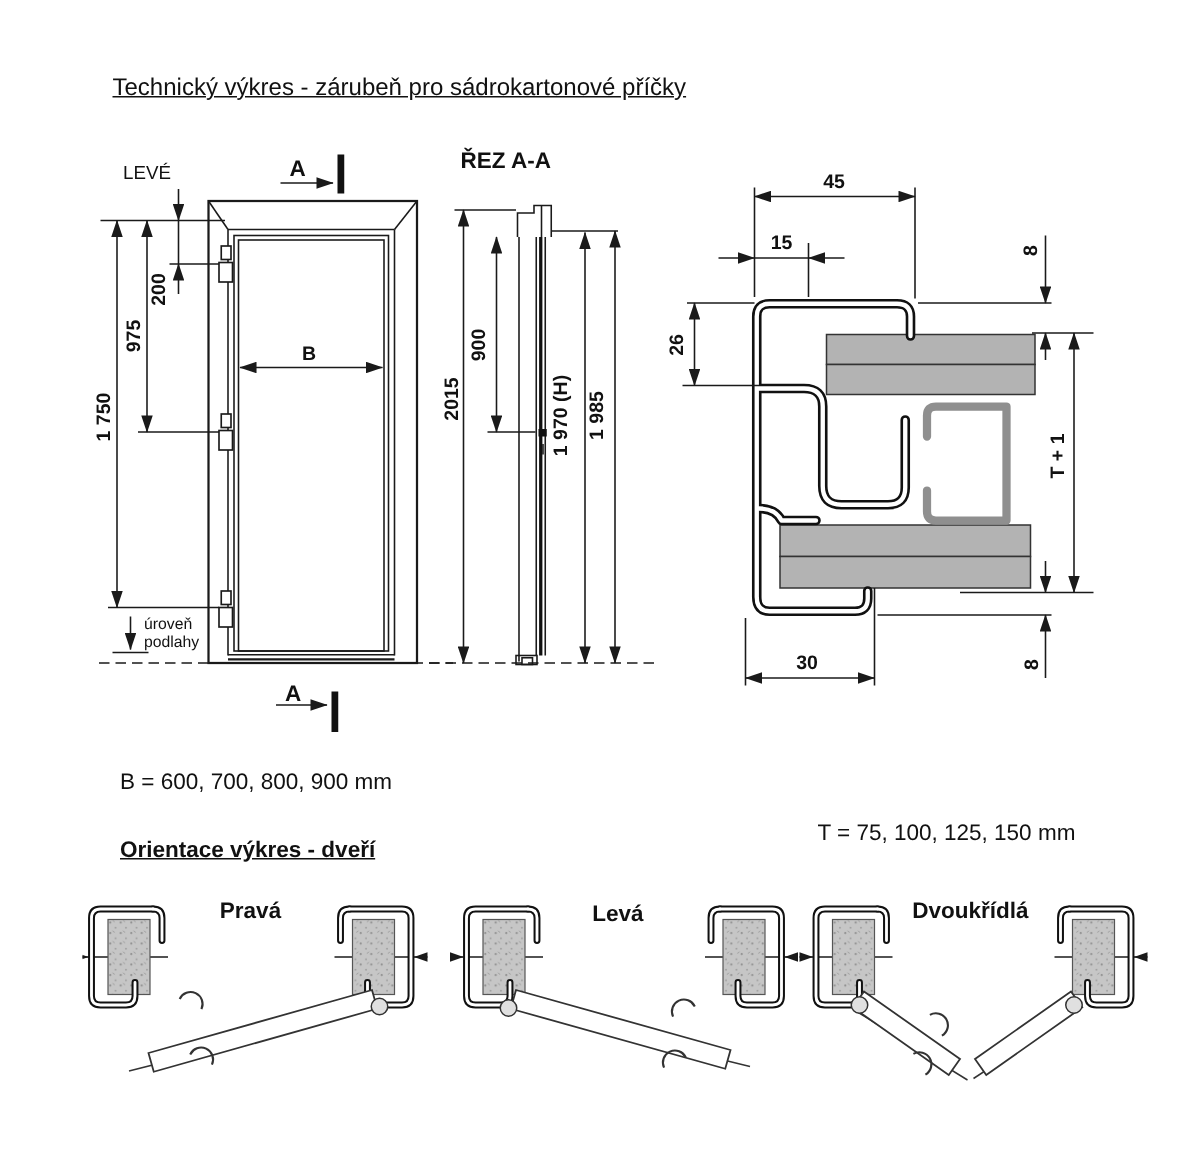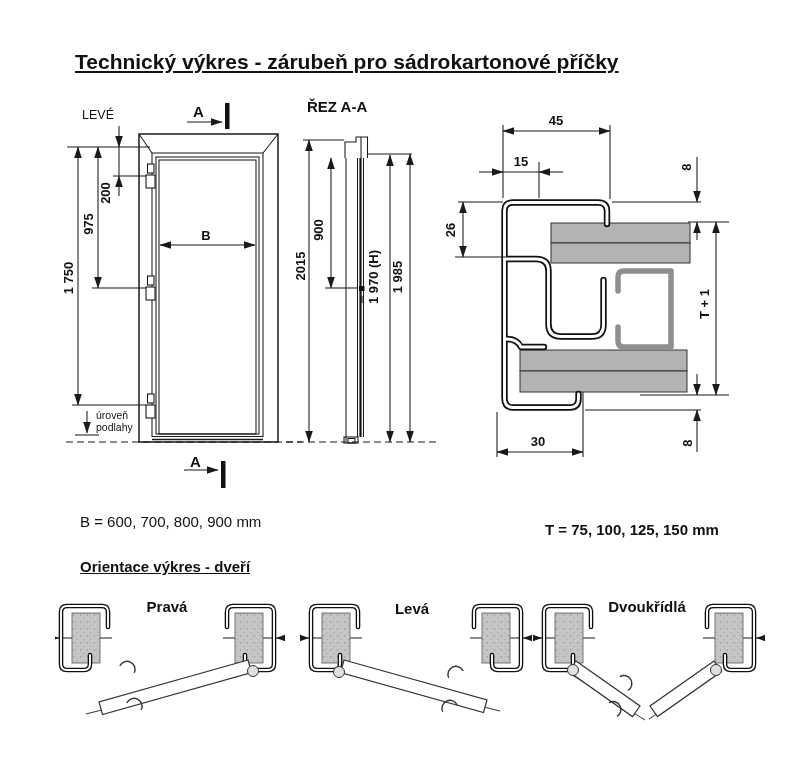--- a/index.html
+++ b/index.html
@@ -1,21 +1,21 @@
 <!DOCTYPE html>
 <html><head>
 <meta charset="utf-8">
 <style>
   html,body{margin:0;padding:0}
   body{width:800px;height:766px;background:#fff;position:relative;overflow:hidden;
        font-family:"Liberation Sans",sans-serif;color:#111}
   .abs{position:absolute}
-  #title{left:75px;top:50px;font-size:21px;font-weight:700;text-decoration:underline;white-space:nowrap}
+  #title{left:75px;top:50px;font-size:16px;font-weight:400;text-decoration:underline;white-space:nowrap}
   #bvals{left:80px;top:513px;font-size:15px;font-weight:400}
-  #tvals{left:545px;top:521px;font-size:15px;font-weight:700}
+  #tvals{left:545px;top:547px;font-size:15px;font-weight:400}
   #orient-head{left:80px;top:558px;font-size:15px;font-weight:700;text-decoration:underline}
   svg{position:absolute}
   svg text{font-family:"Liberation Sans",sans-serif;fill:#111}
   .dim{font-size:13px;font-weight:700}
   .lbl{font-size:12.5px;font-weight:400}
   .sm{font-size:10.5px;font-weight:400}
   .big{font-size:15px;font-weight:700}
   .thin{stroke:#1a1a1a;stroke-width:1.05;fill:none}
   .med{stroke:#1a1a1a;stroke-width:1.5;fill:none}
   .dash{stroke:#1a1a1a;stroke-width:1.05;fill:none;stroke-dasharray:7 4}

